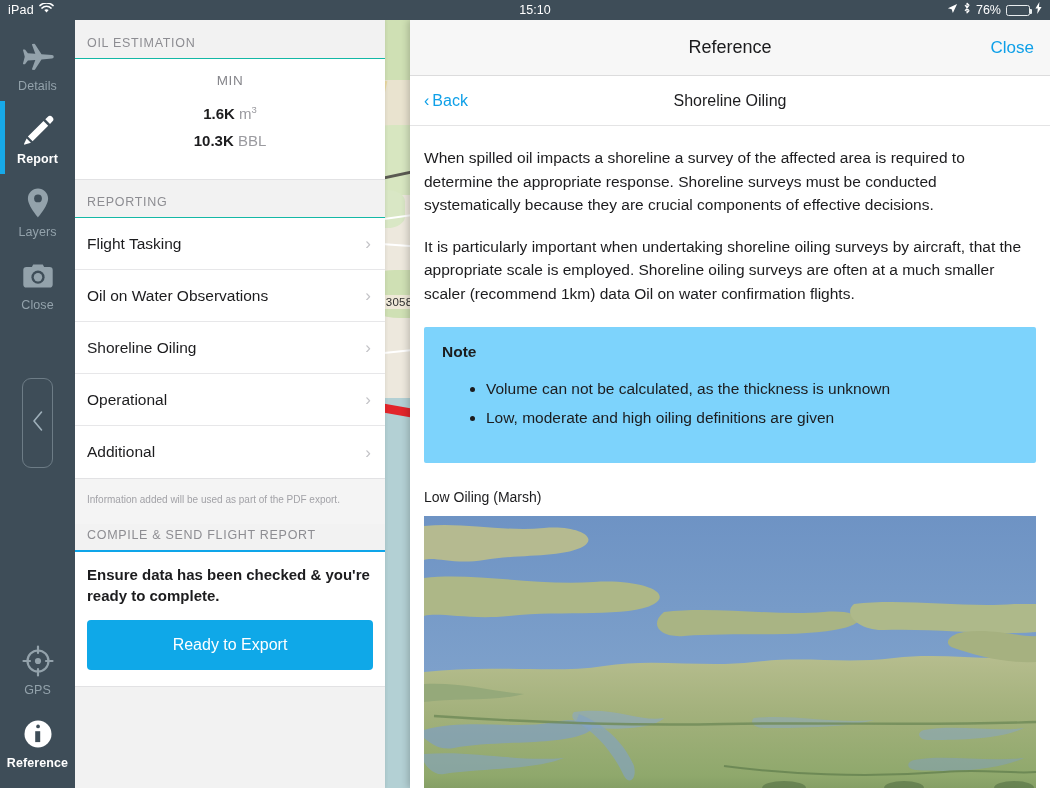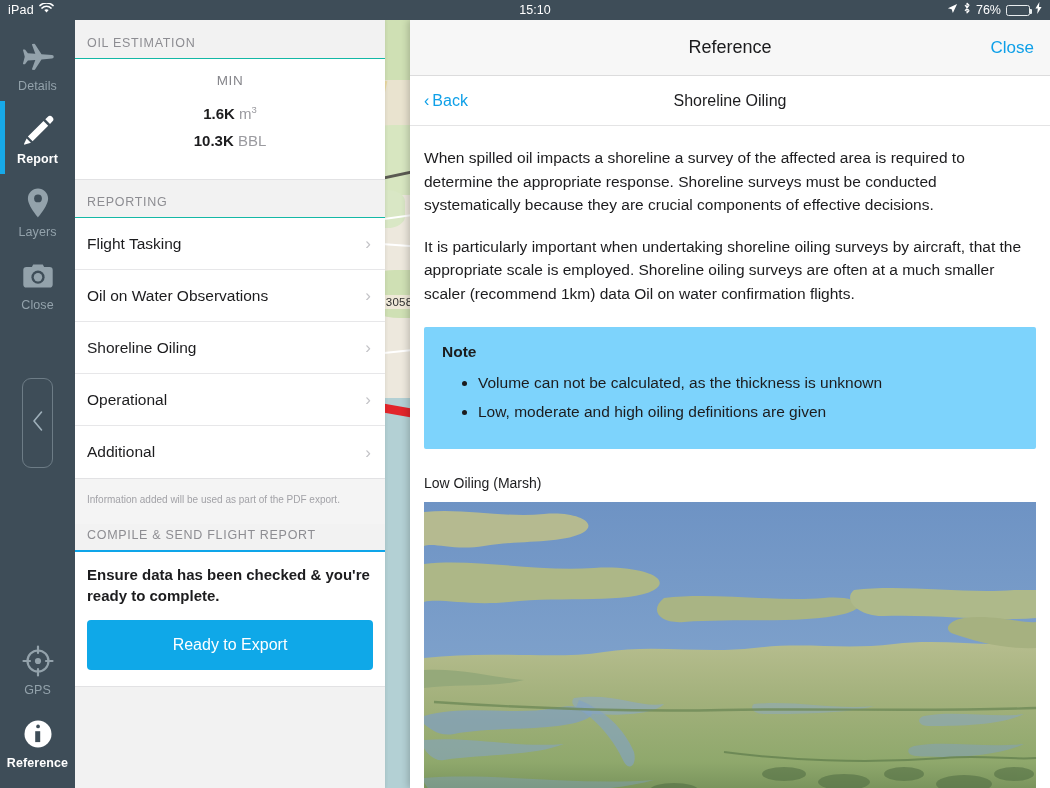--- a/index.html
+++ b/index.html
@@ -214,21 +214,21 @@
   .para {
     font-size: 15.5px; line-height: 1.52; color: #1c1c1e;
     margin-top: 18px;
   }
   .para.first { margin-top: 20px; }
   .notebox {
     background: #7dd3fc; border-radius: 2px;
     margin-top: 22px; padding: 16px 18px 18px 18px;
   }
   .notebox-title { font-size: 15.5px; font-weight: bold; color: #1c1c1e; margin-bottom: 10px; }
-  .notebox ul { margin: 8px; padding-left: 28px; }
+  .notebox ul { margin: 16px; padding-left: 28px; }
   .notebox li { font-size: 15.5px; line-height: 1.5; color: #1c1c1e; margin-bottom: 5px; }
 
   .fig-title { font-size: 14px; color: #1c1c1e; margin-top: 26px; margin-bottom: 11px; }
 
   .photo { width: 612px; height: 300px; display: block; }
 </style>
 </head>
 <body>
 
 <div id="app">

